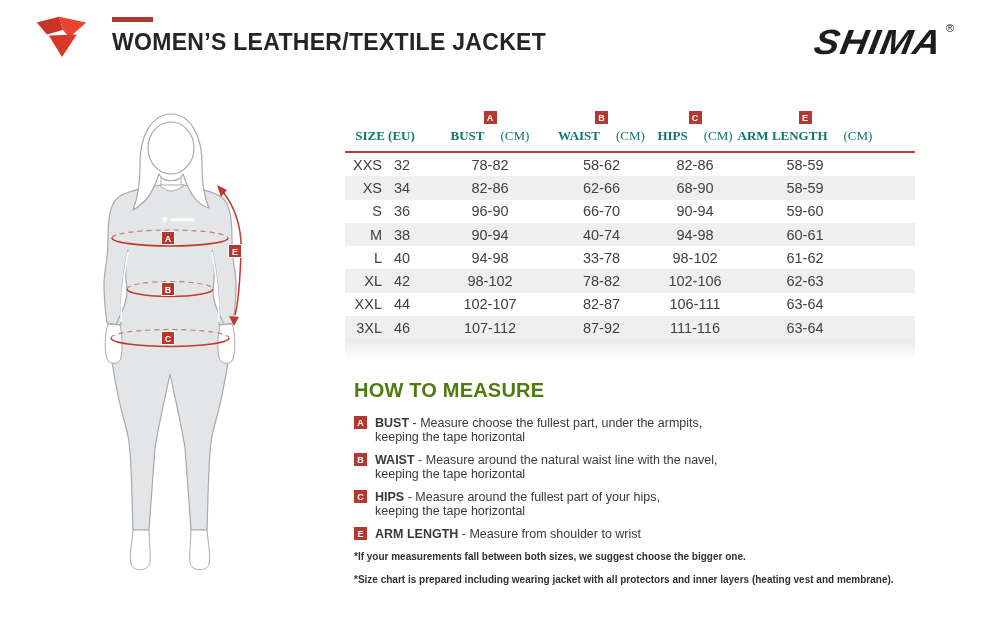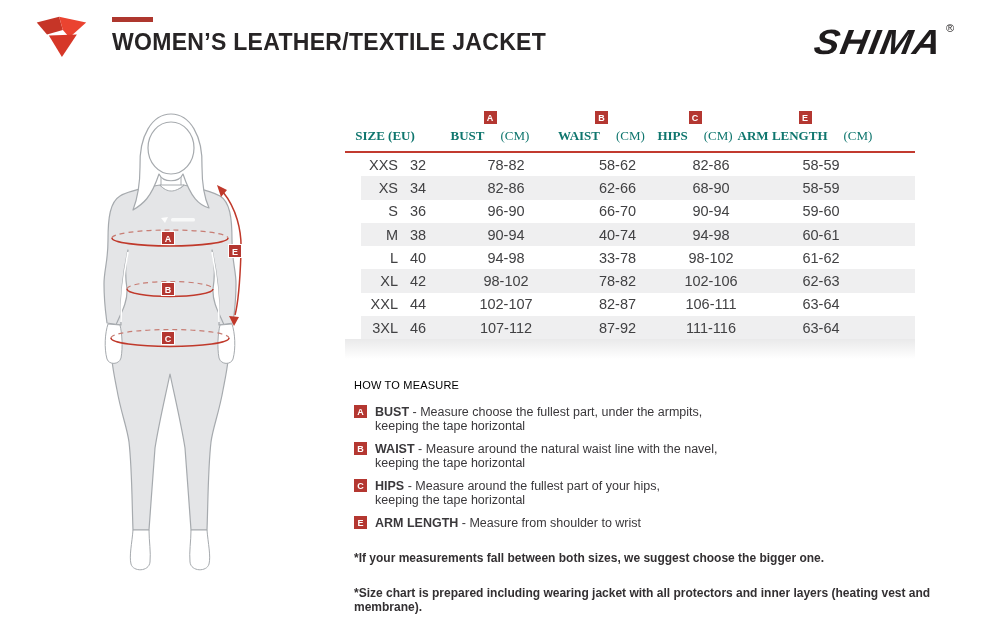--- a/index.html
+++ b/index.html
@@ -19,34 +19,34 @@
   
   .table{position:absolute;left:345px;top:109px;width:570px;}
   .thead,.trow{display:grid;grid-template-columns:37px 43px 130px 93px 94px 126px;}
   .thead{height:44px;box-sizing:border-box;border-bottom:2px solid #c23a2f;}
   .hcell{display:flex;flex-direction:column;justify-content:flex-end;align-items:center;padding-bottom:7px;}
   .hcell.size{grid-column:1/3;}
   .badge{width:13px;height:13px;background:#b43731;color:#fff;font-size:9px;font-weight:bold;
          display:flex;align-items:center;justify-content:center;margin-bottom:4px;flex:0 0 auto;}
   .hlabel{font-size:13px;font-weight:bold;color:#0f766e;white-space:nowrap;font-family:Liberation Serif, serif;}
   .unit{font-weight:normal;margin-left:16px;}
-  .trow{height:23.3px;align-items:center;font-size:14.5px;color:#414143;margin-left:16px;}
+  .trow{height:23.3px;align-items:center;font-size:14.5px;color:#414143;}
   .table .trow:nth-child(odd){background:#efeff0;}
   .c-size{text-align:right;}
   .c-eu{text-align:left;padding-left:12px;}
   .c-val{text-align:center;}
   .table-shadow{position:absolute;left:345px;top:339px;width:570px;height:20px;
     background:linear-gradient(to bottom,rgba(120,120,125,.16),rgba(120,120,125,0));}
   
   .htm{position:absolute;left:354px;top:379px;width:610px;}
-  .htm-head{font-size:11px;font-weight:normal;color:#000000;margin:0 0 14px 0;letter-spacing:.2px;}
+  .htm-head{font-size:20px;font-weight:bold;color:#4d7c0f;margin:0 0 14px 0;letter-spacing:.2px;}
   .mitem{display:flex;gap:8px;margin-bottom:9px;font-size:12.5px;line-height:14px;color:#3a383b;}
   .mitem .badge{margin-bottom:0;margin-top:0;}
   .term{font-weight:bold;}
-  .note{font-size:12px;font-weight:bold;color:#333032;margin-top:21px;line-height:14px;}
+  .note{font-size:10px;font-weight:bold;color:#333032;margin-top:9px;line-height:14px;}
 </style>
 </head>
 <body>
 
 <div class="canvas">
 
   <svg class="logo-mark" viewBox="0 0 60 60">
     <polygon points="4,8 28,2 32,16 15,21" fill="#c63527"></polygon>
     <polygon points="28,2 57,8 39,24 32,16" fill="#ea4330"></polygon>
     <polygon points="17,22 47,21 31,45" fill="#d63728"></polygon>

